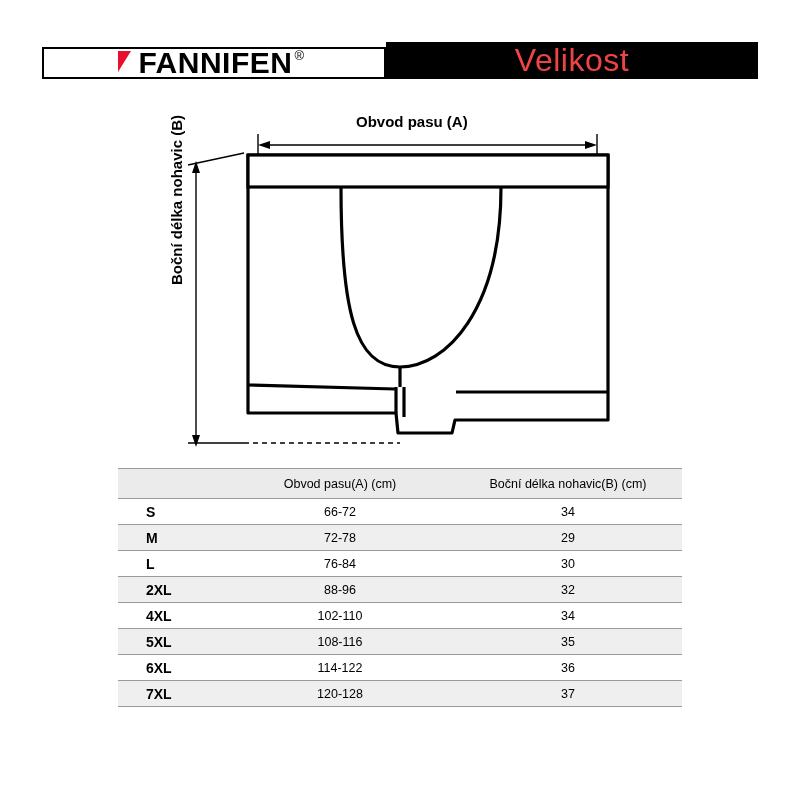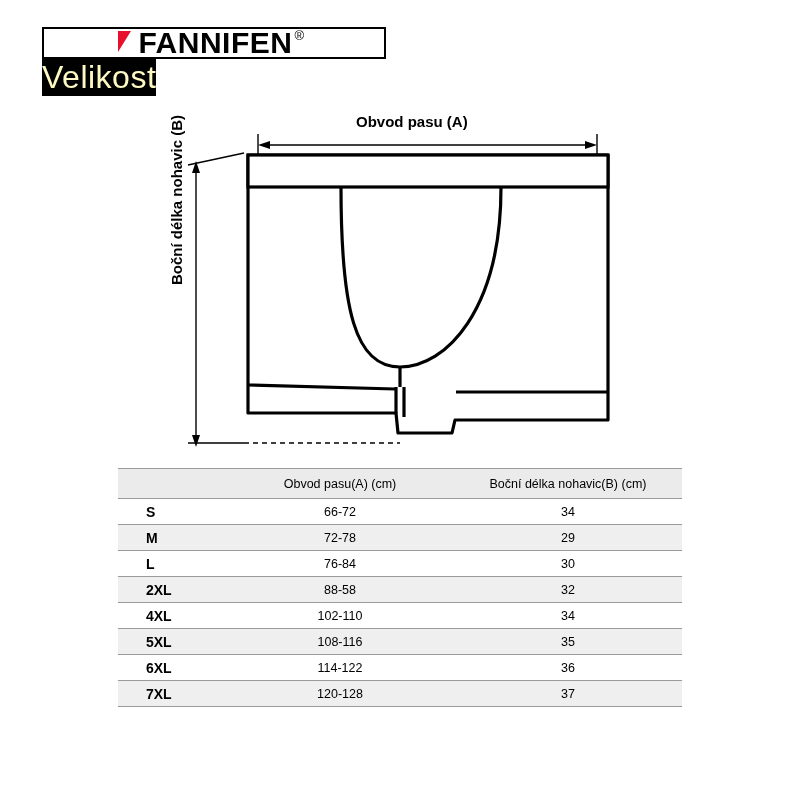--- a/index.html
+++ b/index.html
@@ -21,22 +21,21 @@
   }
 
   
   .header {
     position: absolute;
     left: 42px;
     top: 27px;
     width: 716px;
     height: 52px;
     display: flex;
-    align-items: flex-start;
-    flex-direction: column;
+    align-items: flex-end;
   }
   .brand-box {
     width: 344px;
     background: #ffffff;
     border: 2px solid #000000;
     box-sizing: border-box;
     display: flex;
     align-items: center;
     justify-content: center;
     position: relative;
@@ -74,21 +73,21 @@
   .brand-reg {
     font-size: 13px;
     line-height: 13px;
     vertical-align: super;
     margin-left: 2px;
     font-weight: normal;
   }
   .title-box {
     flex: 1;
     background: #000000;
-    color: #fef9c3;
+    color: #ef4444;
     display: flex;
     align-items: center;
     justify-content: center;
   }
   .title-text {
     font-size: 32px;
     font-weight: normal;
     letter-spacing: 0.5px;
   }
 
@@ -254,21 +253,21 @@
           <td class="val-cell">72-78</td>
           <td class="val-cell">29</td>
         </tr>
         <tr>
           <td class="size-cell">L</td>
           <td class="val-cell">76-84</td>
           <td class="val-cell">30</td>
         </tr>
         <tr>
           <td class="size-cell">2XL</td>
-          <td class="val-cell">88-58</td>
+          <td class="val-cell">88-96</td>
           <td class="val-cell">32</td>
         </tr>
         <tr>
           <td class="size-cell">4XL</td>
           <td class="val-cell">102-110</td>
           <td class="val-cell">34</td>
         </tr>
         <tr>
           <td class="size-cell">5XL</td>
           <td class="val-cell">108-116</td>

